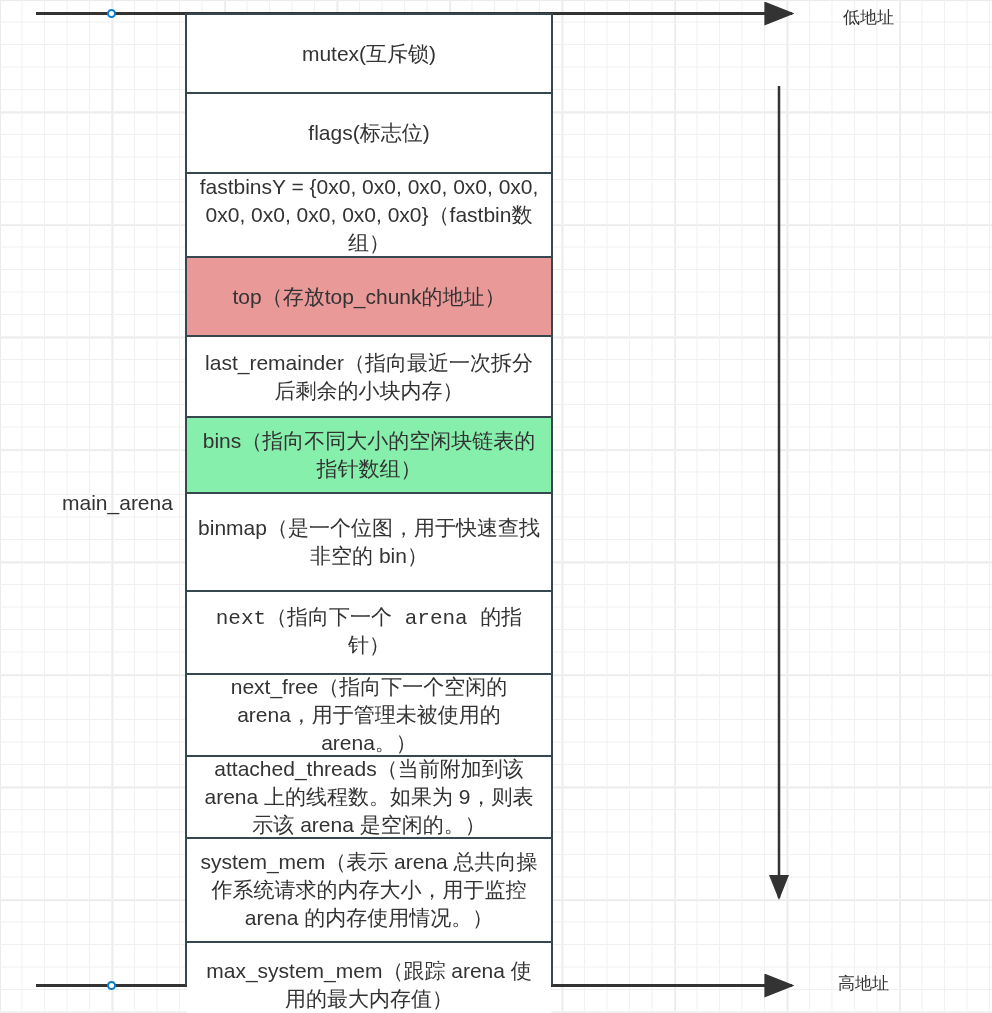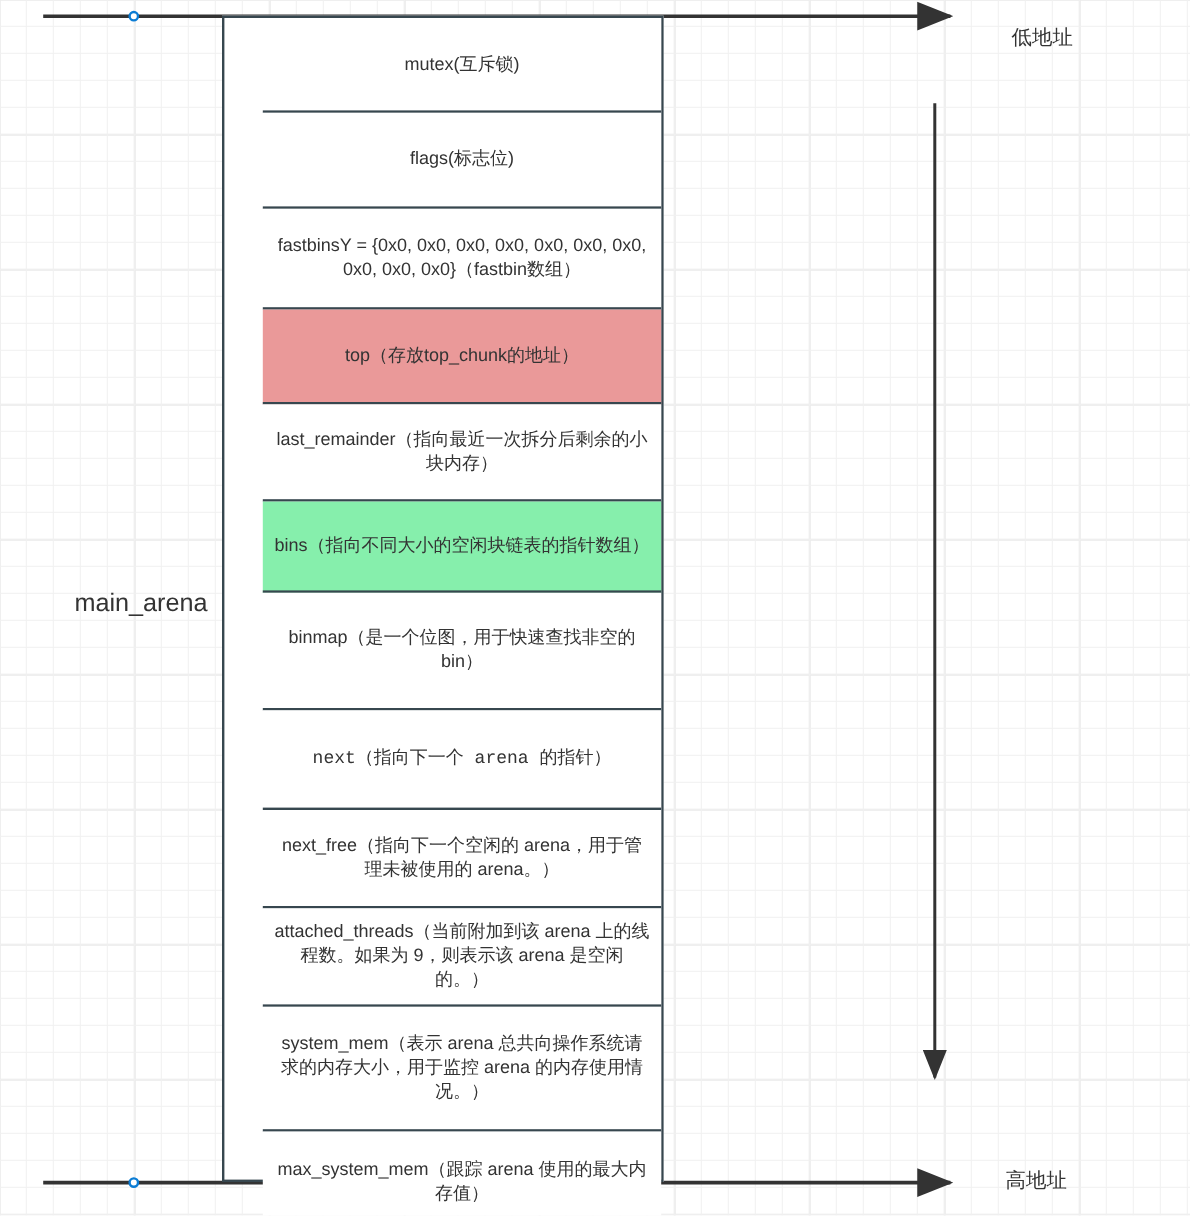--- a/index.html
+++ b/index.html
@@ -60,39 +60,38 @@
   }
   .field-row {
     box-sizing: border-box;
     border-bottom: 2.5px solid #37474f;
     display: flex;
     align-items: center;
     justify-content: center;
     text-align: center;
     padding: 12px 9px;
     color: #333333;
-    font-size: 15px;
+    font-size: 21px;
     line-height: 1.33;
     background: #ffffff;
-    margin-left: 32px;
   }
   .field-row:last-child { border-bottom: none; }
   .field-row.highlight { background: #ea9999; }
   .field-row .field-text { display: block; width: 100%; }
 
   
   .side-label {
     position: absolute;
     z-index: 4;
     color: #333333;
     font-size: 21px;
     white-space: nowrap;
   }
   #label-main-arena { left: 62px; top: 491px; }
-  #label-low-addr   { left: 843px; top: 6px;  font-size: 17px; margin-top: 14px; }
+  #label-low-addr   { left: 843px; top: 6px;  font-size: 17px; }
   #label-high-addr  { left: 838px; top: 972px; font-size: 17px; }
 
   
   .endpoint-dot {
     position: absolute;
     width: 9px;
     height: 9px;
     border: 2px solid #0b7cd4;
     border-radius: 50%;
     background: #ffffff;

